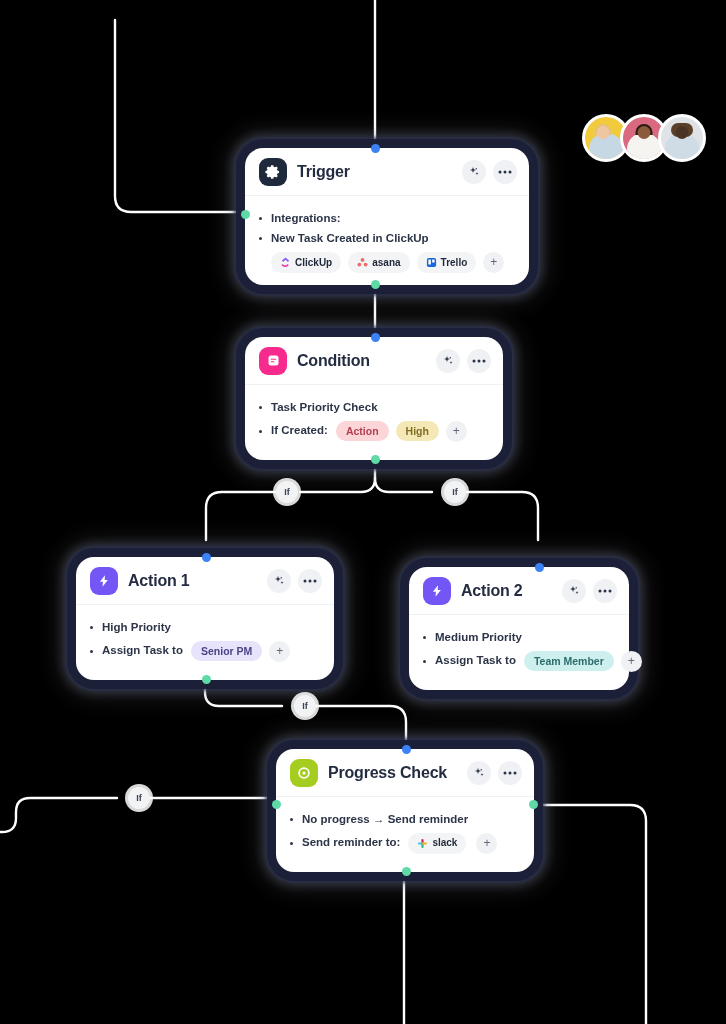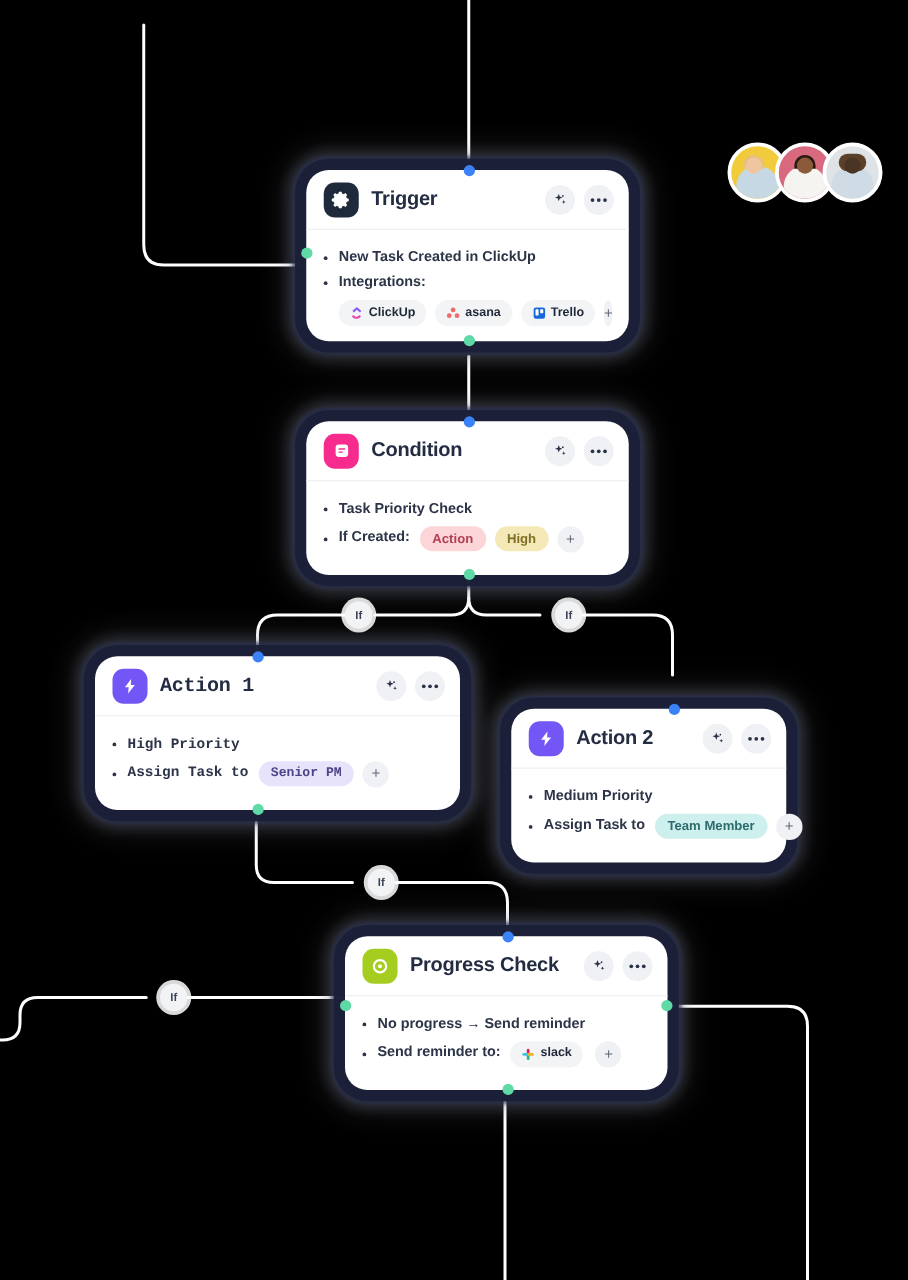--- a/index.html
+++ b/index.html
@@ -296,21 +296,21 @@
       <path d="M0,820 L6,820 Q18,820 18,806 L18,806 Q18,806 18,806 L18,806" stroke="none"></path>
       <path d="M-4,832 L2,832 Q16,832 16,818 L16,812 Q16,798 30,798 L117,798"></path>
       <path d="M139,798 L276,798"></path>
 
       <path d="M534,805 L630,805 Q646,805 646,821 L646,1024"></path>
 
       <path d="M404,866 L404,1024"></path>
     </g>
   </svg>
 
-  <div class="node" style="left:245px; top:136px; width:258px;">
+  <div class="node" style="left:245px; top:148px; width:284px;">
     <div class="node-head">
       <div class="node-badge badge-trigger">
         <svg width="16" height="16" viewBox="0 0 24 24" fill="#ffffff">
           <path d="M12 8.4a3.6 3.6 0 100 7.2 3.6 3.6 0 000-7.2zm0 5.4a1.8 1.8 0 110-3.6 1.8 1.8 0 010 3.6z"></path>
           <path d="M21 13.6v-3.2l-2.4-.5a6.9 6.9 0 00-.8-2l1.4-2-2.3-2.3-2 1.4a6.9 6.9 0 00-2-.8L12.4 2H9.2l-.5 2.2a6.9 6.9 0 00-2 .8l-2-1.4L2.4 5.9l1.4 2a6.9 6.9 0 00-.8 2L.6 10.4v3.2l2.4.5c.2.7.4 1.4.8 2l-1.4 2 2.3 2.3 2-1.4c.6.4 1.3.6 2 .8l.5 2.2h3.2l.5-2.2c.7-.2 1.4-.4 2-.8l2 1.4 2.3-2.3-1.4-2c.4-.6.6-1.3.8-2l2.4-.5z"></path>
         </svg>
       </div>
       <div class="node-title">Trigger</div>
       <div class="head-actions">
         <div class="round-btn">
@@ -325,25 +325,25 @@
             <circle cx="2" cy="2" r="1.5"></circle>
               <circle cx="7" cy="2" r="1.5"></circle>
               <circle cx="12" cy="2" r="1.5"></circle>
           </svg>
         </div>
       </div>
     </div>
     <div class="node-body">
       <div class="row">
         <span class="bullet"></span>
+        <span class="row-label">Integrations:</span>
+      </div>
+      <div class="row">
+        <span class="bullet"></span>
         <span class="row-label">New Task Created in ClickUp</span>
-      </div>
-      <div class="row">
-        <span class="bullet"></span>
-        <span class="row-label">Integrations:</span>
       </div>
       <div class="chips indent">
         <span class="chip">
           <svg width="11" height="11" viewBox="0 0 24 24">
             <path d="M3 17.5l3-2.3c1.6 2.1 3.3 3 5.2 3 1.9 0 3.6-.9 5.1-3l3 2.2c-2.1 3-4.8 4.6-8.1 4.6-3.3 0-6.1-1.6-8.2-4.5z" fill="#ea4bb0"></path>
             <path d="M12 6.1L6.7 10.7 4.3 7.9 12 1.3l7.7 6.6-2.4 2.8z" fill="#8a5cf6"></path>
           </svg>
           <span>ClickUp</span>
         </span>
         <span class="chip">
@@ -409,21 +409,21 @@
           <span class="tag tag-urgent">Action</span>
           <span class="tag tag-high">High</span>
           <span class="chip chip-add">+</span>
         </span>
       </div>
     </div>
     <div class="port port-in" style="left:126px; top:-4px;"></div>
     <div class="port port-out" style="left:126px; bottom:-4px;"></div>
   </div>
 
-  <div class="node" style="left:76px; top:525px; width:292px;font-family:Liberation Mono, monospace;">
+  <div class="node" style="left:76px; top:557px; width:258px;">
     <div class="node-head">
       <div class="node-badge badge-action">
         <svg width="14" height="14" viewBox="0 0 24 24" fill="#ffffff">
           <path d="M13.6 2L5 13.2h5.2L9.4 22 18.6 10.4h-5.4z"></path>
         </svg>
       </div>
       <div class="node-title">Action 1</div>
       <div class="head-actions">
         <div class="round-btn">
           <svg width="12" height="12" viewBox="0 0 24 24" fill="#2b3348">

